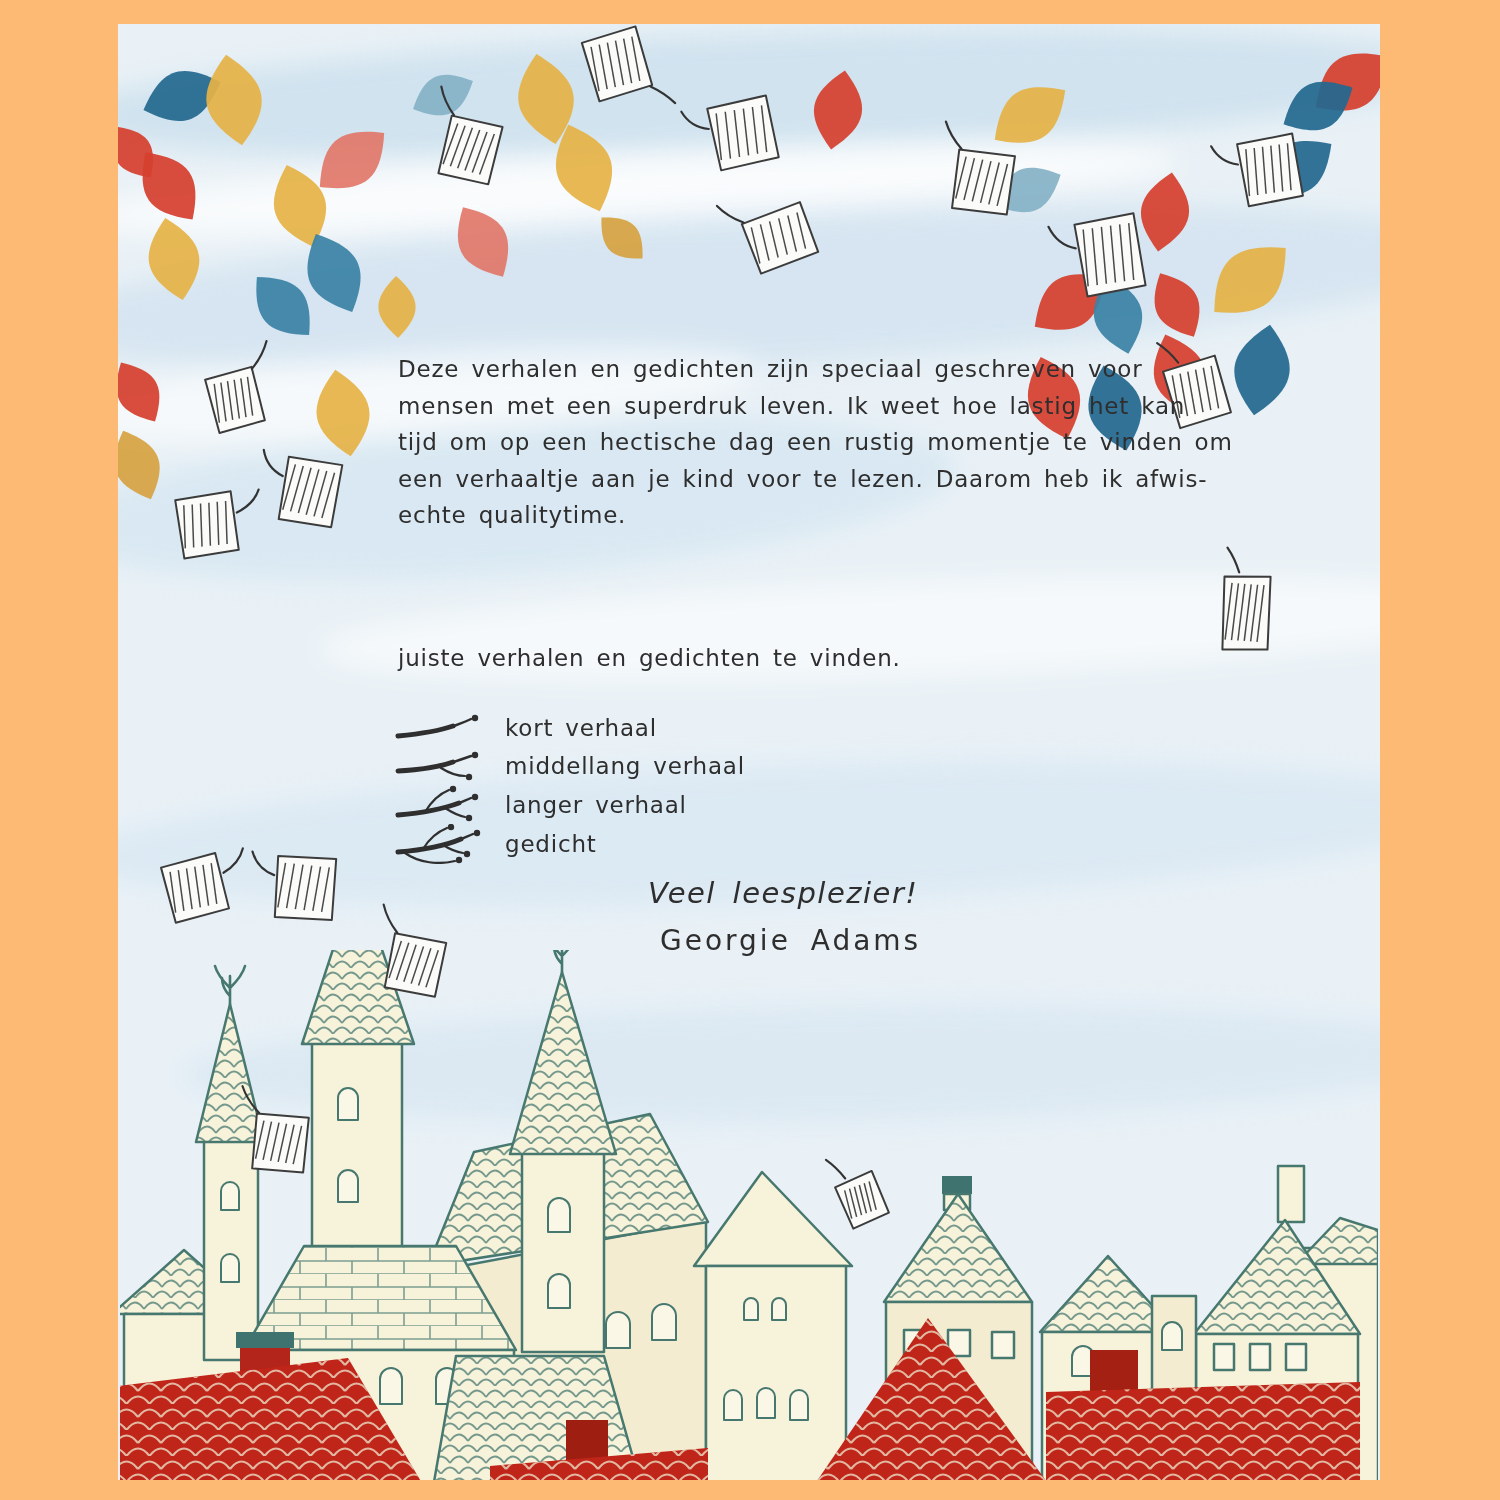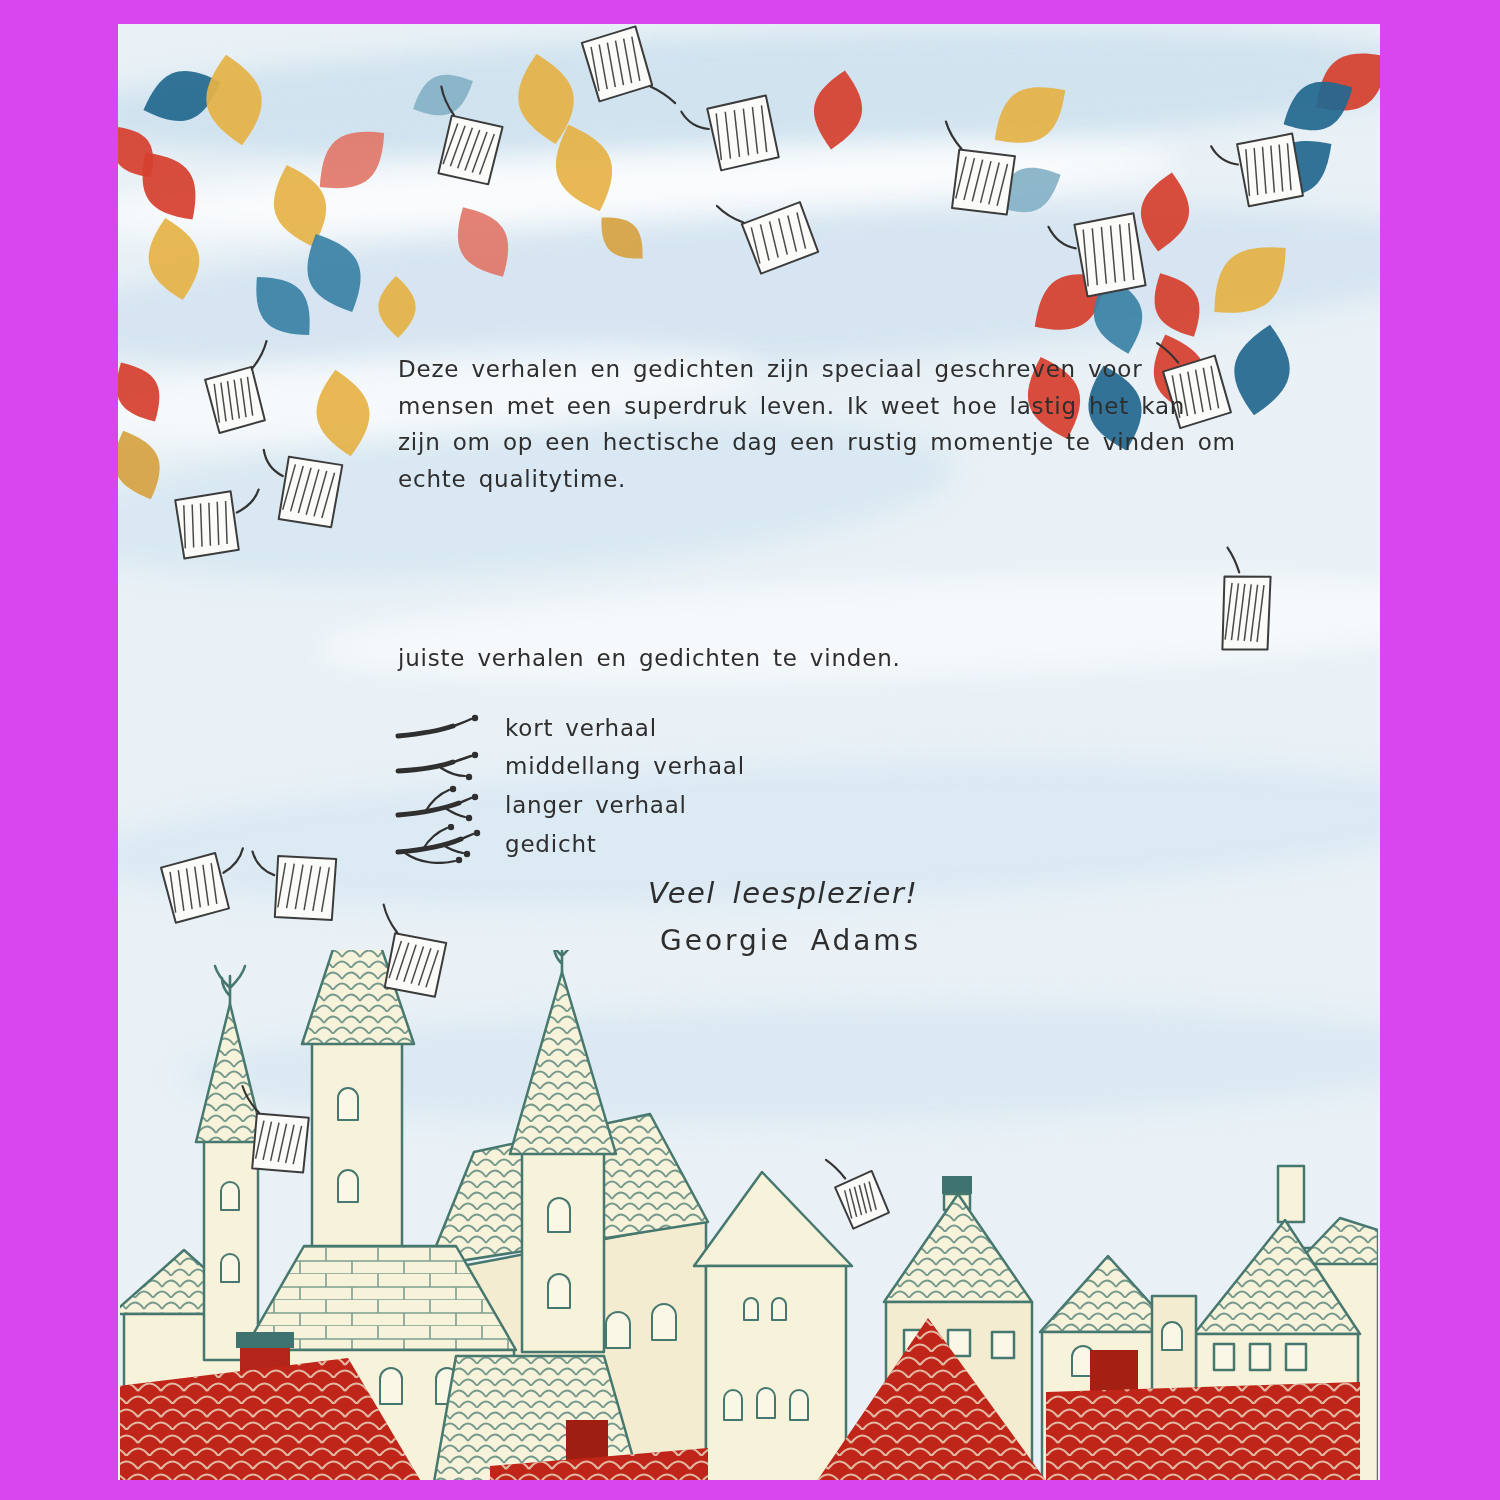--- a/index.html
+++ b/index.html
@@ -1,16 +1,16 @@
 <!DOCTYPE html>
 <html><head>
 <meta charset="utf-8">
 <style>
   html,body{margin:0;padding:0;background:#ffffff;}
-  #stage{position:relative;width:1500px;height:1500px;background:#d946ef;overflow:hidden;
+  #stage{position:relative;width:1500px;height:1500px;background:#fdba74;overflow:hidden;
          font-family:"DejaVu Sans",sans-serif;color:#2e2e2e;}
   .page{position:absolute;left:118px;top:24px;width:1262px;height:1456px;
         background:#e9f1f6;overflow:hidden;}
   .wash{position:absolute;border-radius:50%;filter:blur(14px);pointer-events:none;}
   .w1{left:-60px;top:10px;width:1400px;height:120px;background:rgba(188,215,234,.55);transform:rotate(-2deg);}
   .w2{left:-40px;top:130px;width:1100px;height:70px;background:rgba(255,255,255,.75);transform:rotate(-3deg);}
   .w3{left:-80px;top:190px;width:1450px;height:150px;background:rgba(190,216,235,.45);transform:rotate(-3deg);}
   .w4{left:-60px;top:400px;width:900px;height:150px;background:rgba(197,221,238,.45);transform:rotate(-4deg);}
   .w5{left:200px;top:560px;width:1200px;height:90px;background:rgba(255,255,255,.6);transform:rotate(-2deg);}
   .w6{left:-40px;top:740px;width:1400px;height:140px;background:rgba(200,223,239,.4);transform:rotate(-2deg);}
@@ -378,21 +378,22 @@
             <line x1="34" y1="9" x2="31" y2="38" stroke="#4a4a4a" stroke-width="1.5"></line>
             <path d="M12.6,-2 C9.24,-12 5.04,-20 0.84,-26" fill="none" stroke="#333" stroke-width="2.2" stroke-linecap="round"></path>
           </g>
         </g>
       </svg>
   </div>
 
   <div id="p1" class="para">
       <div class="line">Deze verhalen en gedichten zijn speciaal geschreven voor</div>
       <div class="line">mensen met een superdruk leven. Ik weet hoe lastig het kan</div>
-      <div class="line">zijn om op een hectische dag een rustig momentje te vinden om</div>
+      <div class="line">tijd om op een hectische dag een rustig momentje te vinden om</div>
+      <div class="line">een verhaaltje aan je kind voor te lezen. Daarom heb ik afwis-</div>
       <div class="line">echte qualitytime.</div>
     </div>
   <div id="p2" class="para">
       <div class="line">juiste verhalen en gedichten te vinden.</div>
     </div>
 
   <div id="signoff">
     <div class="s1">Veel leesplezier!</div>
     <div class="s2">Georgie Adams</div>
   </div>

